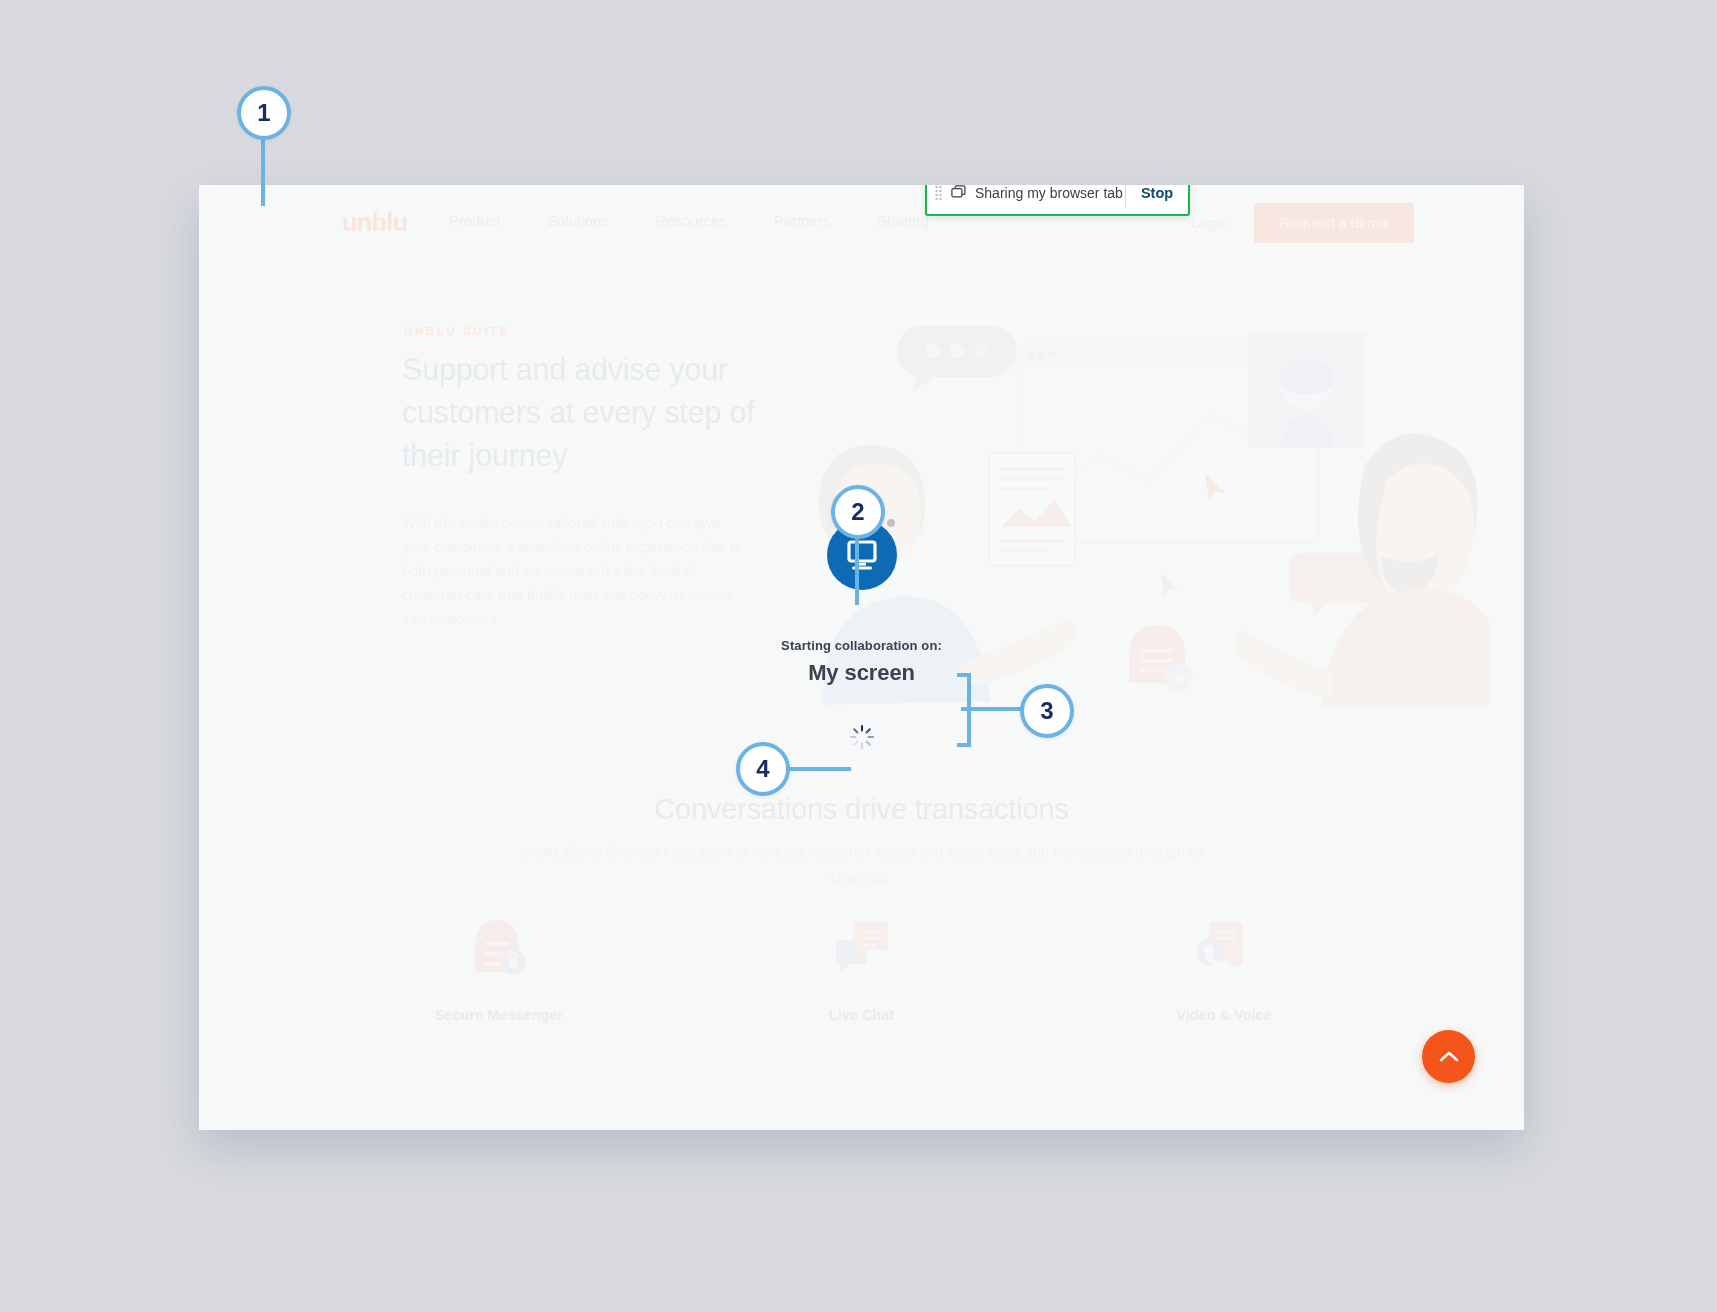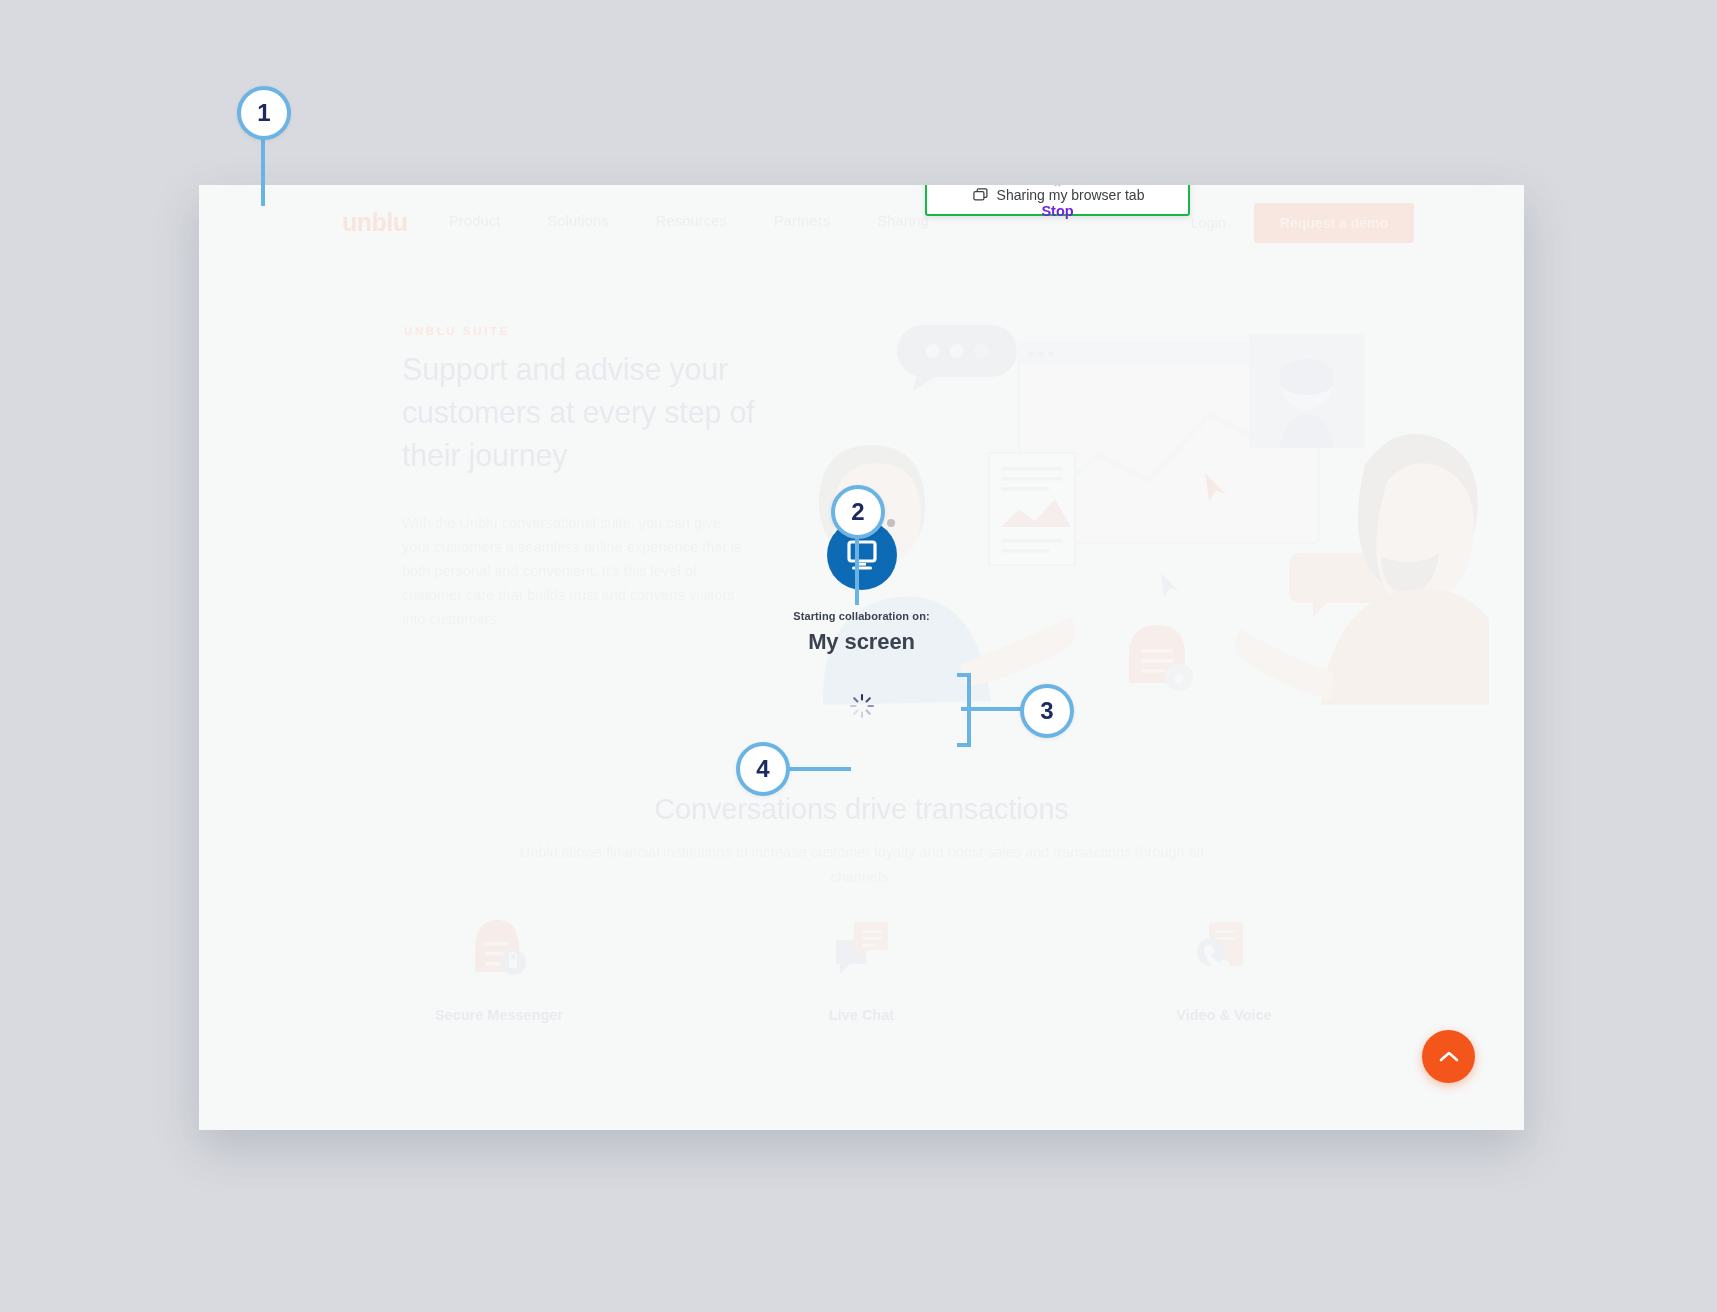--- a/index.html
+++ b/index.html
@@ -184,21 +184,20 @@
     top: -16px;
     width: 265px;
     height: 47px;
     background: #ffffff;
     border: 2.5px solid #18b54a;
     border-radius: 3px;
     display: flex;
     align-items: center;
     box-shadow: 0 2px 6px rgba(0,0,0,0.10);
     z-index: 30;
-    flex-direction: column;
   }
   #share-grip {
     width: 22px;
     display: flex;
     justify-content: center;
     align-items: center;
     cursor: grab;
   }
   #share-text {
     flex: 1;
@@ -212,21 +211,21 @@
   #share-divider {
     width: 1px;
     height: 28px;
     background: #dadce0;
   }
   #stop-button {
     width: 62px;
     text-align: center;
     font-size: 14.5px;
     font-weight: 700;
-    color: #6d28d9;
+    color: #0c4a6e;
     background: none;
     border: none;
     cursor: pointer;
     font-family: "Liberation Sans", sans-serif;
   }
 
   
   #collab-widget {
     position: absolute;
     left: 50%;
@@ -239,22 +238,22 @@
   #screen-share-badge {
     width: 70px; height: 70px;
     margin: 0 auto;
     border-radius: 50%;
     background: #0d6ab4;
     display: flex;
     align-items: center;
     justify-content: center;
   }
   #collab-caption {
-    margin-top: 20px;
-    font-size: 11px;
+    margin-top: 48px;
+    font-size: 13px;
     font-weight: 700;
     color: #3b4350;
     letter-spacing: 0.1px;
   }
   #collab-target {
     margin-top: 7px;
     font-size: 22px;
     font-weight: 700;
     color: #3b4350;
     letter-spacing: -0.1px;

